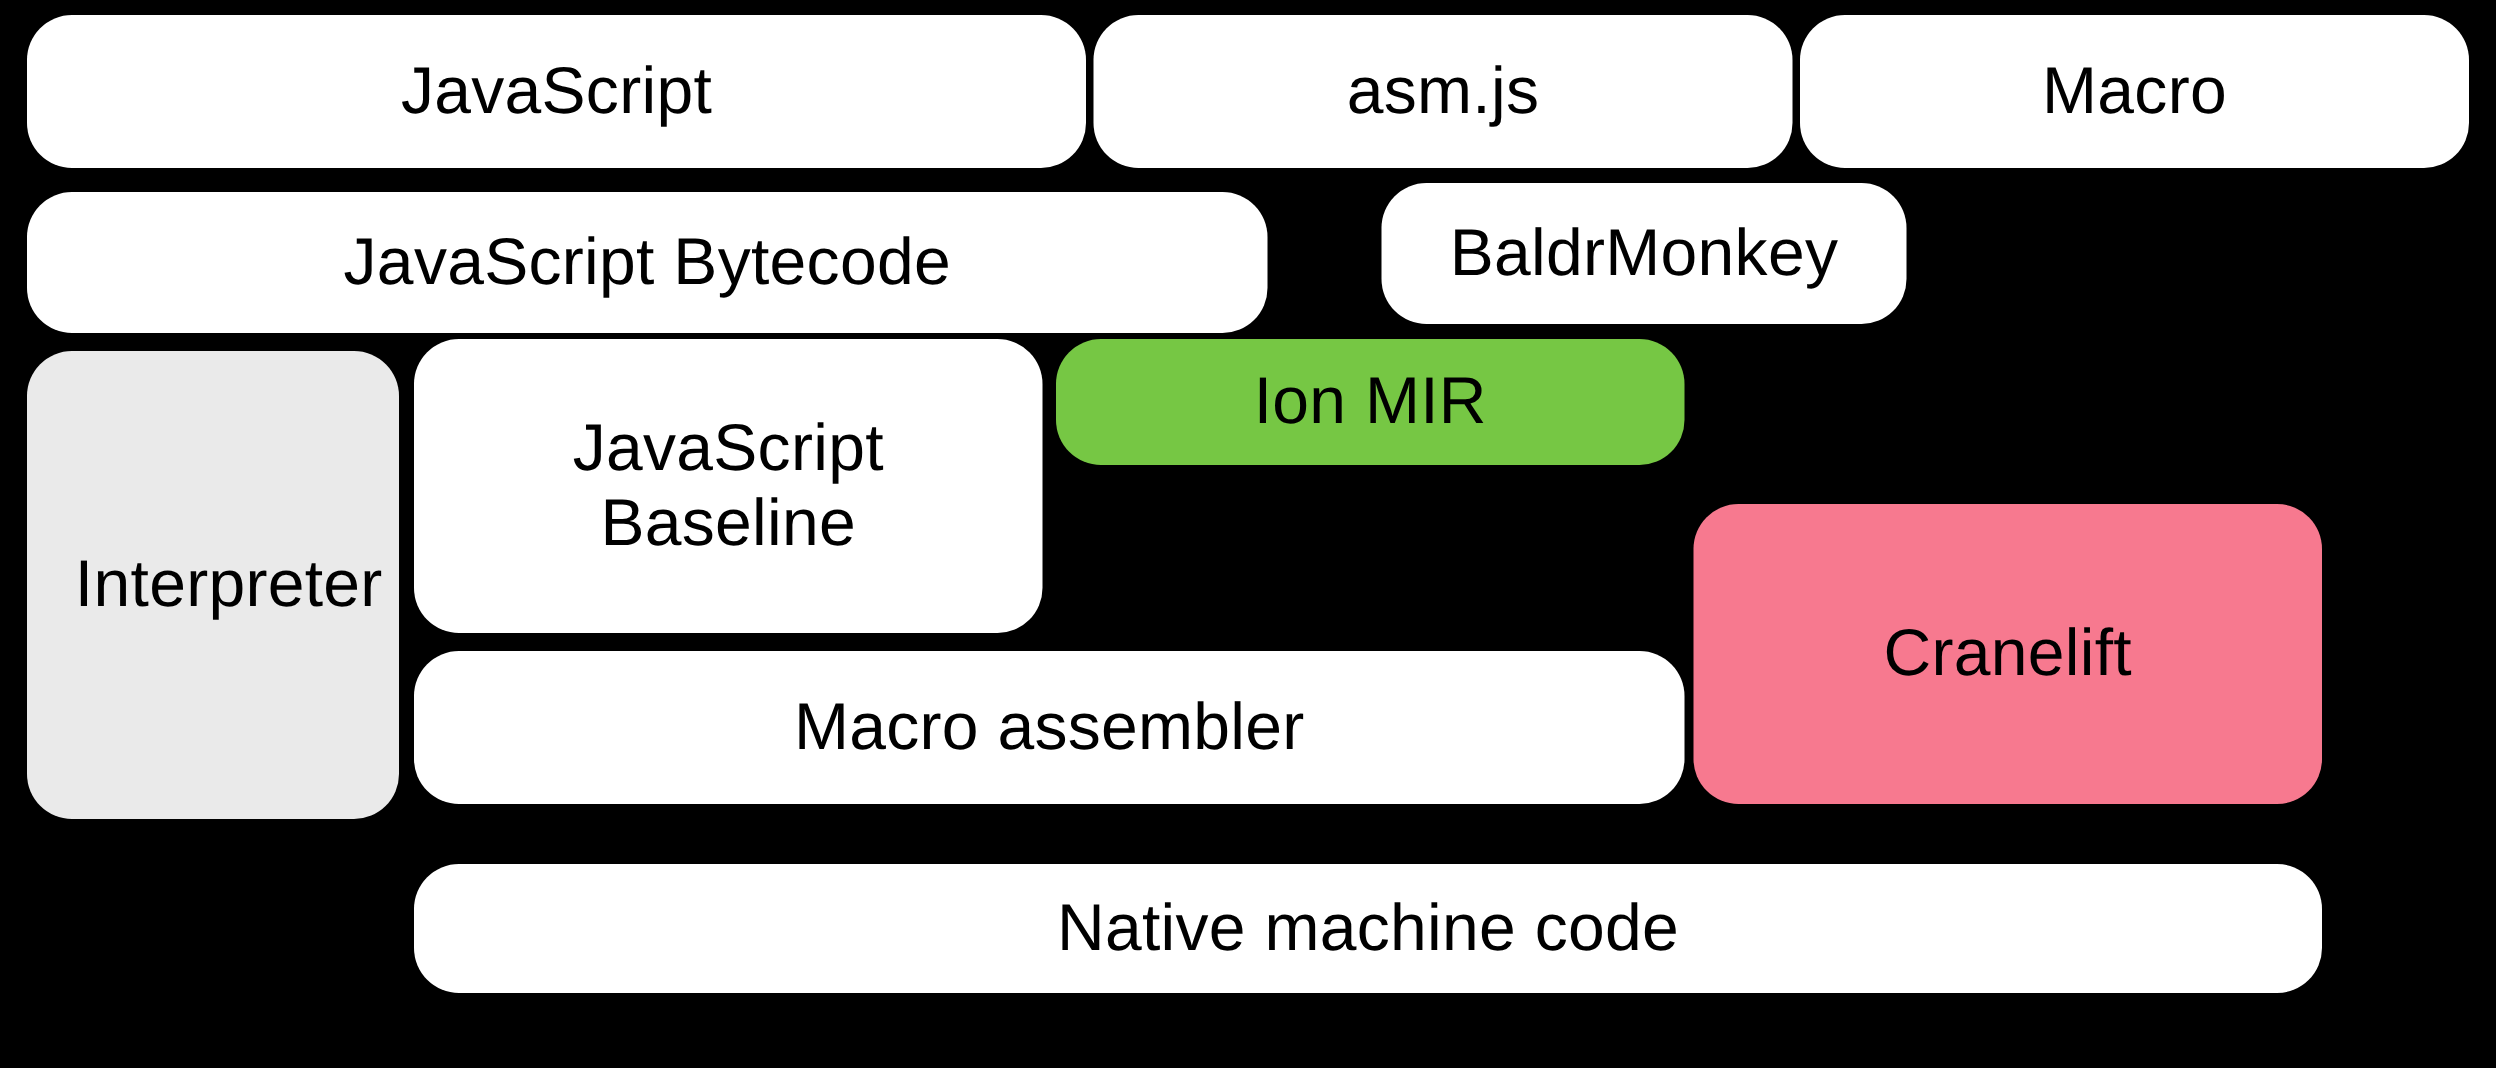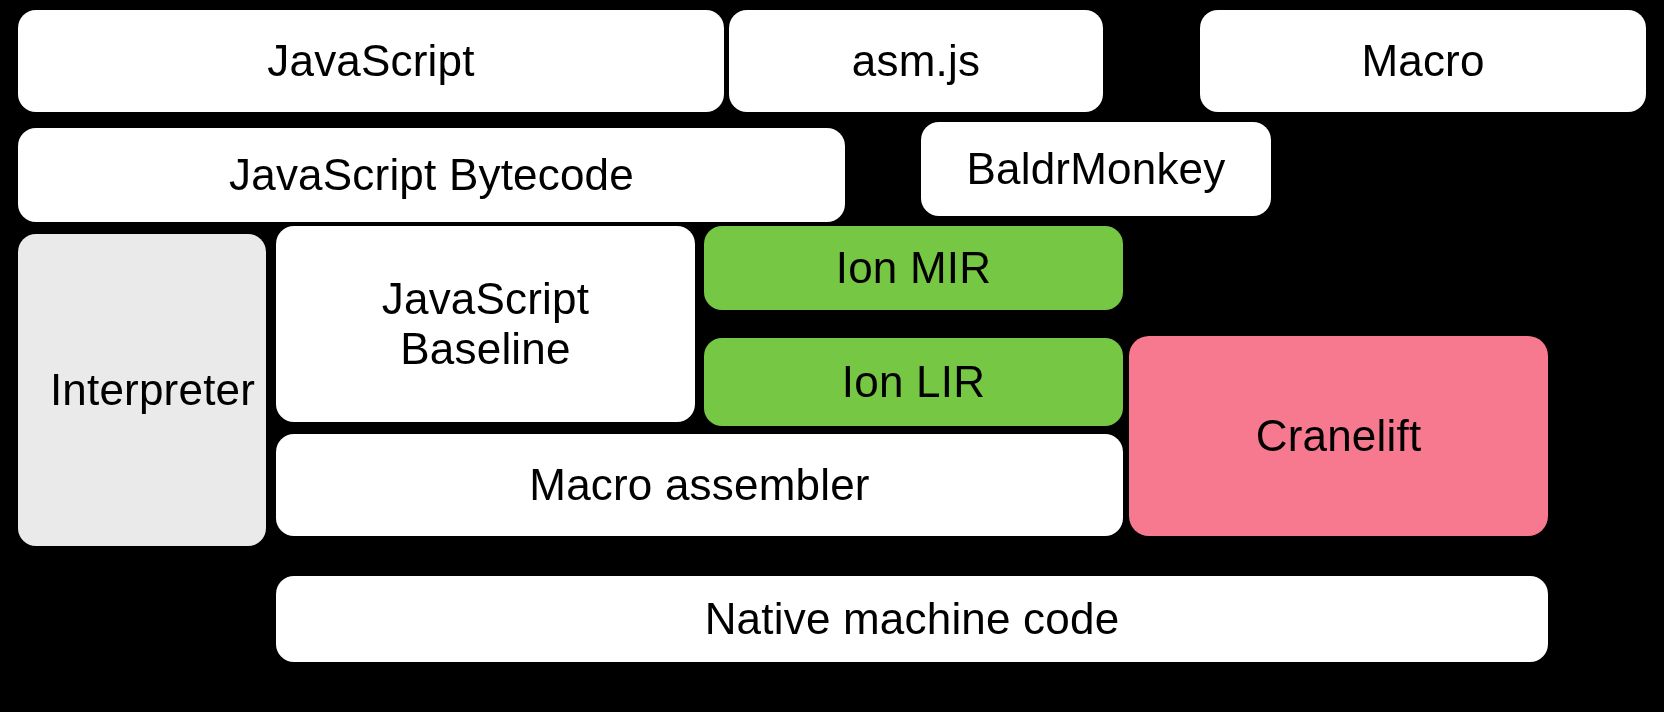--- a/index.html
+++ b/index.html
@@ -14,53 +14,53 @@
   #stage {
     position: relative;
     width: 1664px;
     height: 712px;
     background: #000000;
     overflow: hidden;
   }
   .node {
     position: absolute;
     box-sizing: border-box;
-    border-radius: 18px;
+    border-radius: 30px;
     display: flex;
     align-items: center;
     justify-content: center;
     text-align: center;
     color: #000000;
     font-size: 44px;
     font-weight: 400;
     line-height: 1.14;
     letter-spacing: 0.2px;
     white-space: pre-line;
     background: #ffffff;
   }
   .node.white  { background: #ffffff; }
   .node.gray   { background: #eaeaea; }
   .node.green  { background: #76c744; }
   .node.pink   { background: #f7798f; }
 
   
   .n-javascript        { left: 18px;   top: 10px;  width: 706px; height: 102px; }
-  .n-asmjs             { left: 729px;  top: 10px;  width: 374px; height: 102px; }
+  .n-asmjs             { left: 729px;  top: 10px;  width: 466px; height: 102px; }
   .n-wasm              { left: 1200px; top: 10px;  width: 446px; height: 102px; }
 
   
   .n-js-bytecode       { left: 18px;   top: 128px; width: 827px; height: 94px;  }
   .n-baldrmonkey       { left: 921px;  top: 122px; width: 350px; height: 94px;  }
 
   
   .n-interpreter       { left: 18px;   top: 234px; width: 248px; height: 312px; padding-left: 21px; }
   .n-js-baseline       { left: 276px;  top: 226px; width: 419px; height: 196px; }
   .n-ion-mir           { left: 704px;  top: 226px; width: 419px; height: 84px; }
   .n-ion-lir           { left: 704px;  top: 338px; width: 419px; height: 88px;  }
-  .n-cranelift         { left: 1129px; top: 336px; width: 419px; height: 200px; border-radius: 20px; }
+  .n-cranelift         { left: 1129px; top: 336px; width: 419px; height: 200px; border-radius: 30px; }
 
   
   .n-macro-assembler   { left: 276px;  top: 434px; width: 847px; height: 102px; }
 
   
   .n-native-code       { left: 276px;  top: 576px; width: 1272px; height: 86px; }
 </style>
 </head>
 <body>
 
@@ -76,21 +76,20 @@
 
   <div class="node white n-baldrmonkey">BaldrMonkey</div>
 
   <div class="node gray n-interpreter">Interpreter</div>
 
   <div class="node white n-js-baseline">JavaScript
 Baseline</div>
 
   <div class="node green n-ion-mir">Ion MIR</div>
 
-  <div class="node green n-ion-lir">Ion LIR</div>
 
   <div class="node pink n-cranelift">Cranelift</div>
 
   <div class="node white n-macro-assembler">Macro assembler</div>
 
   <div class="node white n-native-code">Native machine code</div>
 
 </div>
 
 </body></html>

